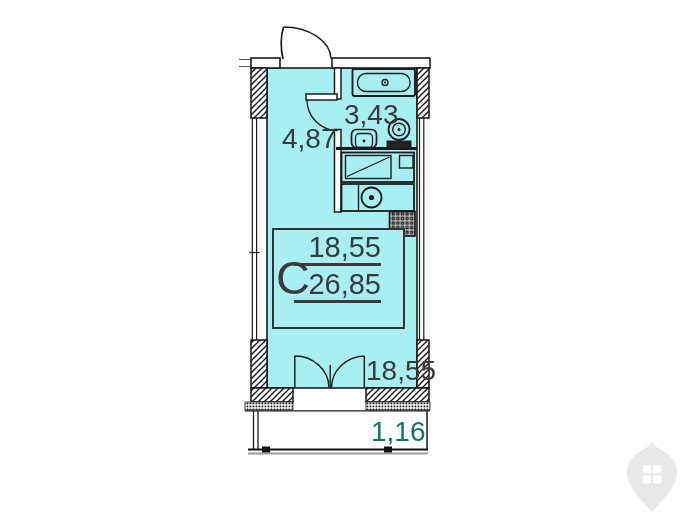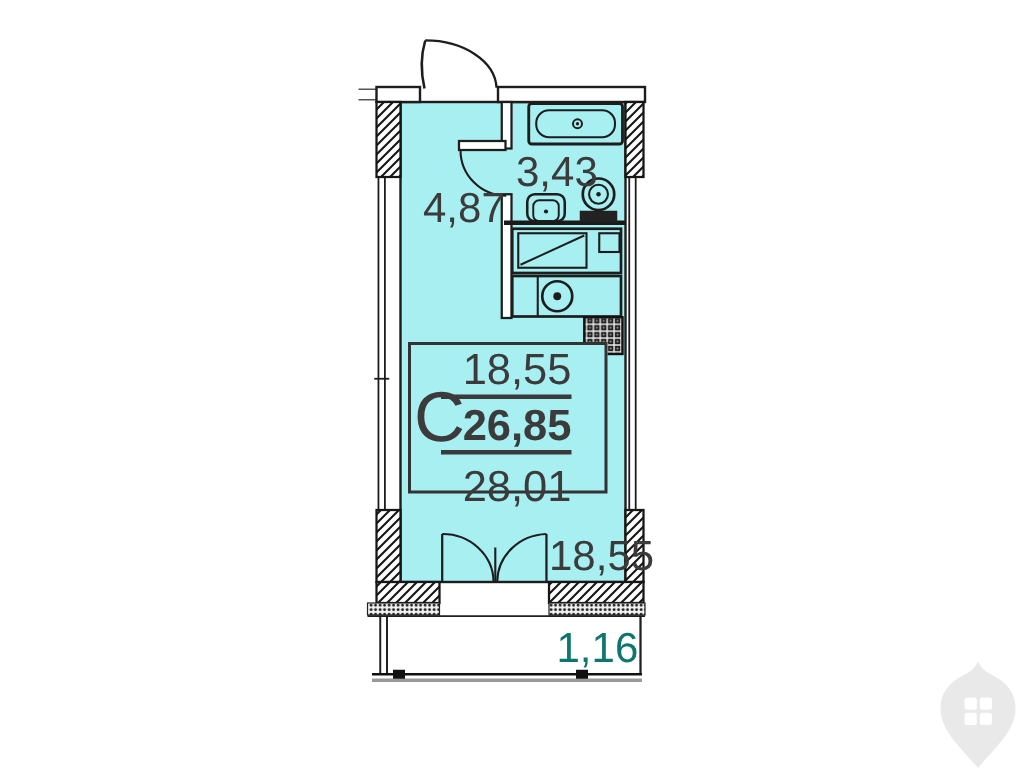--- a/index.html
+++ b/index.html
@@ -8,21 +8,21 @@
   .plan-svg{position:absolute;left:0;top:0;}
   .lbl{position:absolute;color:#3b3b3b;font-size:28px;font-weight:400;letter-spacing:0px;white-space:nowrap;}
   .lbl-gray{color:#0f766e;}
   
   .unit-card{position:absolute;left:272px;top:228px;width:133px;height:101px;
              background:#a7eff1;border:2.5px solid #333333;box-sizing:border-box;
              display:flex;flex-direction:column;align-items:flex-end;padding:2px 22px 0 0;}
   .unit-card .num{font-size:29px;color:#3b3b3b;line-height:1.0;}
   .unit-card .u{border-bottom:3px solid #3b3b3b;padding-left:14px;padding-bottom:1px;}
   .unit-card .r1{margin-top:1px;margin-bottom:4px;}
-  .unit-card .r2{margin-bottom:8px;font-weight:bold;}
+  .unit-card .r2{margin-bottom:8px;}
   .unit-letter{position:absolute;left:2px;top:24px;font-size:47px;color:#3b3b3b;line-height:1;}
   
   .watermark{position:absolute;left:621px;top:440px;width:62px;height:74px;}
 </style>
 </head>
 <body>
 
 <div class="screen">
 
   <svg class="plan-svg" width="688" height="516" viewBox="0 0 688 516">
@@ -152,21 +152,20 @@
 
   <div class="lbl" style="left:344px;top:99px;">3,43</div>
   <div class="lbl" style="left:282px;top:123px;">4,87</div>
   <div class="lbl" style="left:366px;top:355px;">18,55</div>
   <div class="lbl lbl-gray" style="left:371px;top:416px;">1,16</div>
 
   <div class="unit-card">
     <div class="unit-letter">С</div>
     <div class="num u r1">18,55</div>
     <div class="num u r2">26,85</div>
-    <div class="num">28,01</div>
   </div>
 
   <div class="watermark">
     <svg width="62" height="74" viewBox="0 0 62 74">
       <path d="M 31,1 C 28,7 25,8 21.5,10 C 12,15 6,21.5 6,32.5 C 6,46.5 18.5,57.5 31,72
                C 43.5,57.5 56,46.5 56,32.5 C 56,21.5 50,15 40.5,10 C 37,8 34,7 31,1 Z" fill="#e9e9e9"></path>
       <circle cx="31" cy="8" r="2.4" fill="#e9e9e9"></circle>
       <g fill="#ffffff">
         <rect x="22" y="25" width="8.2" height="8.2" rx="1.8"></rect>
         <rect x="32.2" y="25" width="8.2" height="8.2" rx="1.8"></rect>

